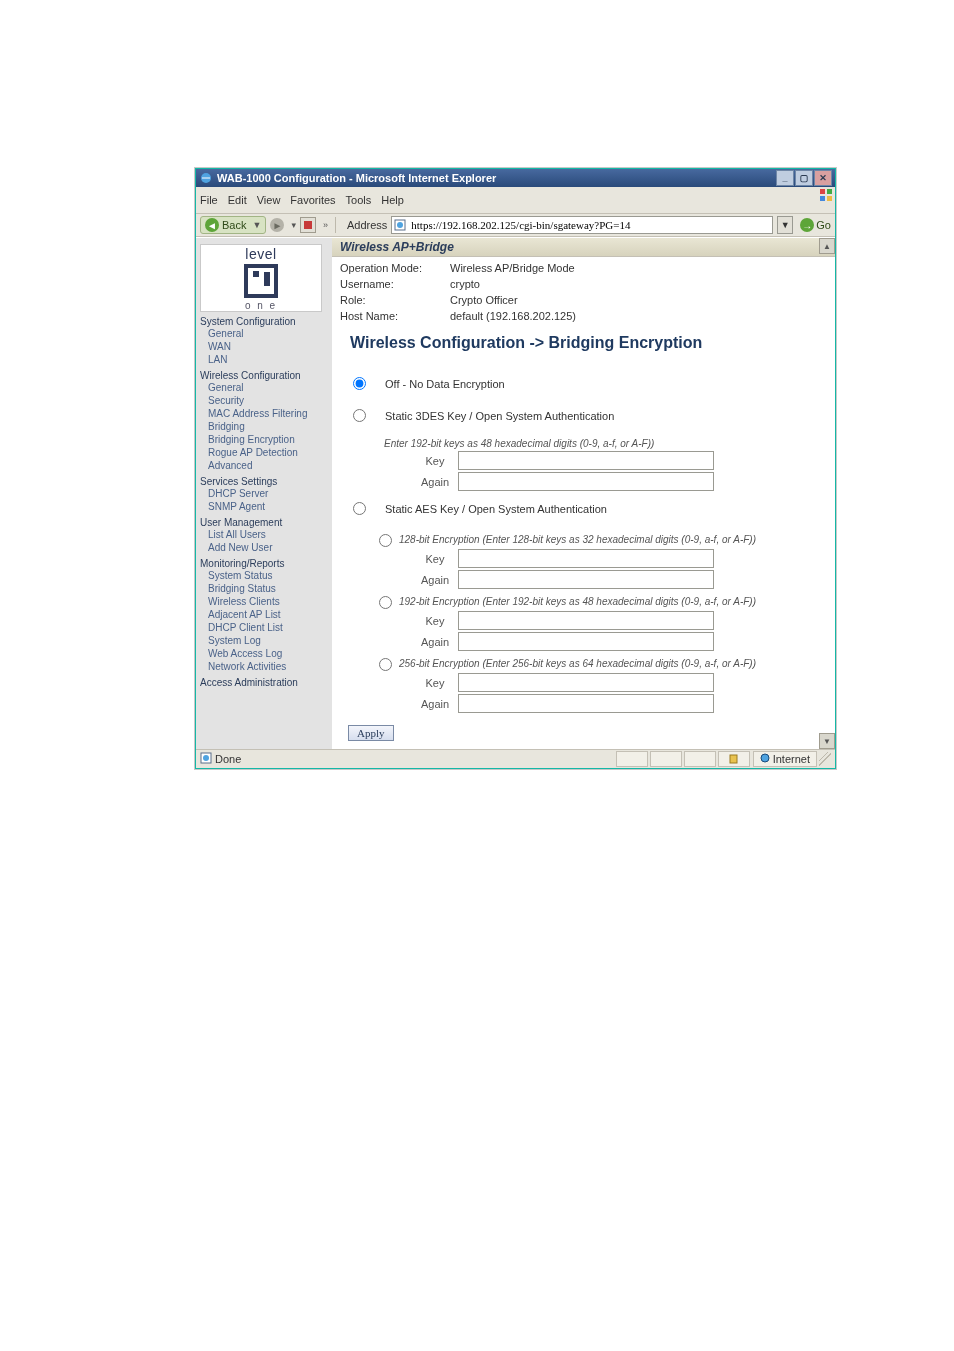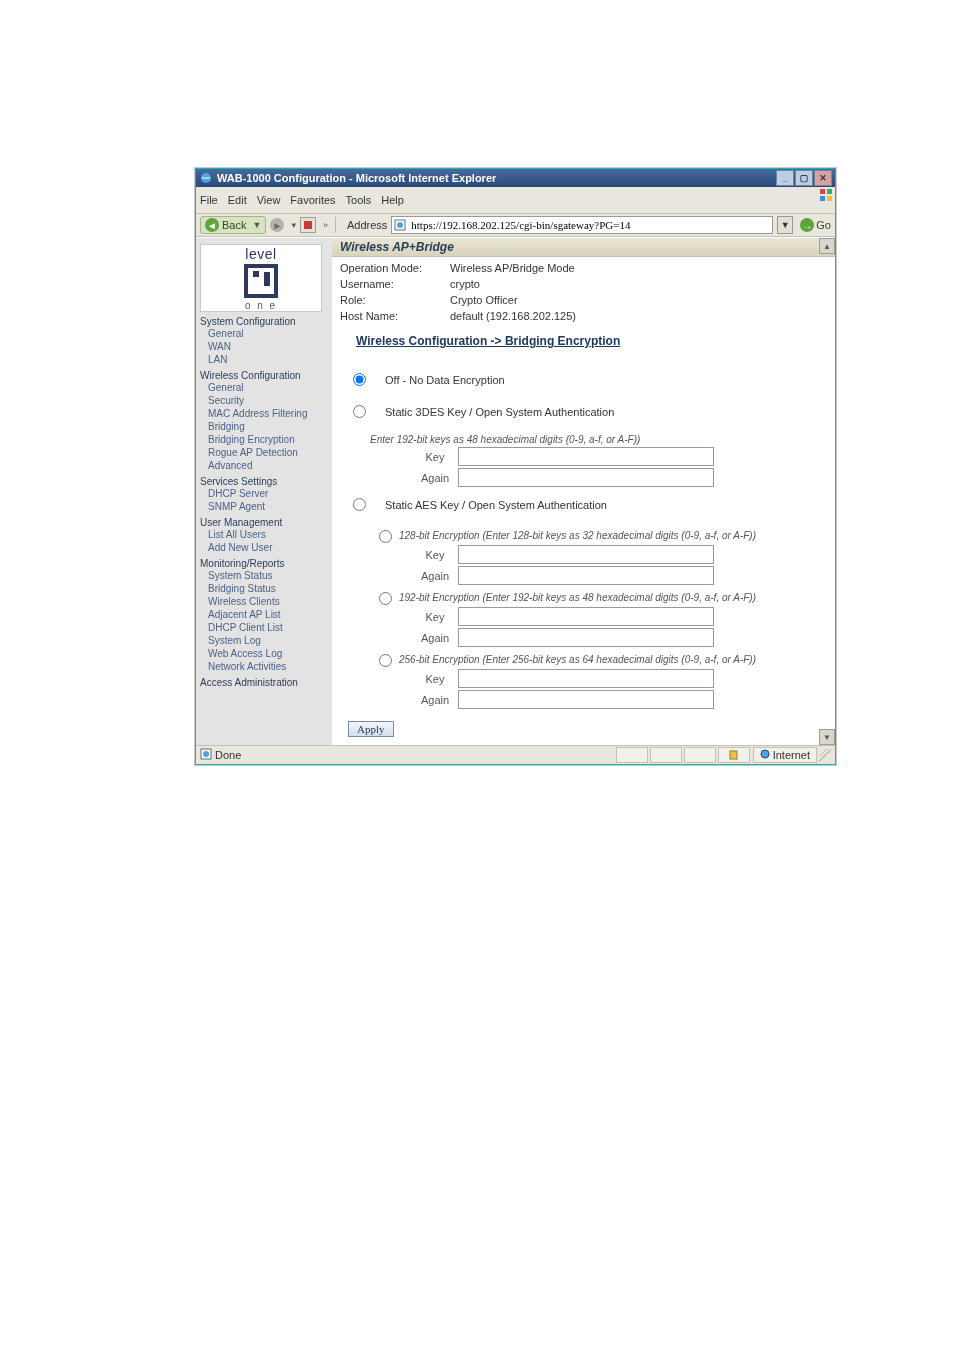--- a/index.html
+++ b/index.html
@@ -184,30 +184,29 @@
     padding:3px 8px 6px 8px;
     font-size:11px;
     color:#333;
   }
   .kv-row { display:flex; line-height:16px; }
   .kv-row .k { width:110px; color:#333; }
   .kv-row .v { color:#333; }
   .subtitle {
     font-weight:bold;
     color:#1f3a60;
-    font-size:12px;
-    padding:4px 8px 4px 24px;
-    text-decoration:underline;
+    font-size:16px;
+    padding:4px 8px 4px 18px;
   }
   .form-area {
     padding:2px 8px 4px 16px;
     color:#333;
   }
   .opt-row { display:flex; align-items:flex-end; gap:16px; margin:16px 0; }
-  .hint { margin-left:22px; font-style:italic; color:#555; font-size:10px; }
+  .hint { margin-left:36px; font-style:italic; color:#555; font-size:10px; }
   .field { display:flex; align-items:center; gap:6px; margin:2px 0 2px 70px; }
   .field label { width:34px; text-align:center; color:#555; }
   .field input[type=text] {
     width:250px; height:15px;
     border:1px solid #9a9a92;
     background:#fff;
     font:11px Tahoma;
   }
   .sub-opt { margin-left:26px; display:flex; align-items:center; gap:4px; font-style:italic; color:#555; font-size:10px; margin-top:4px; }
   .apply-btn {

